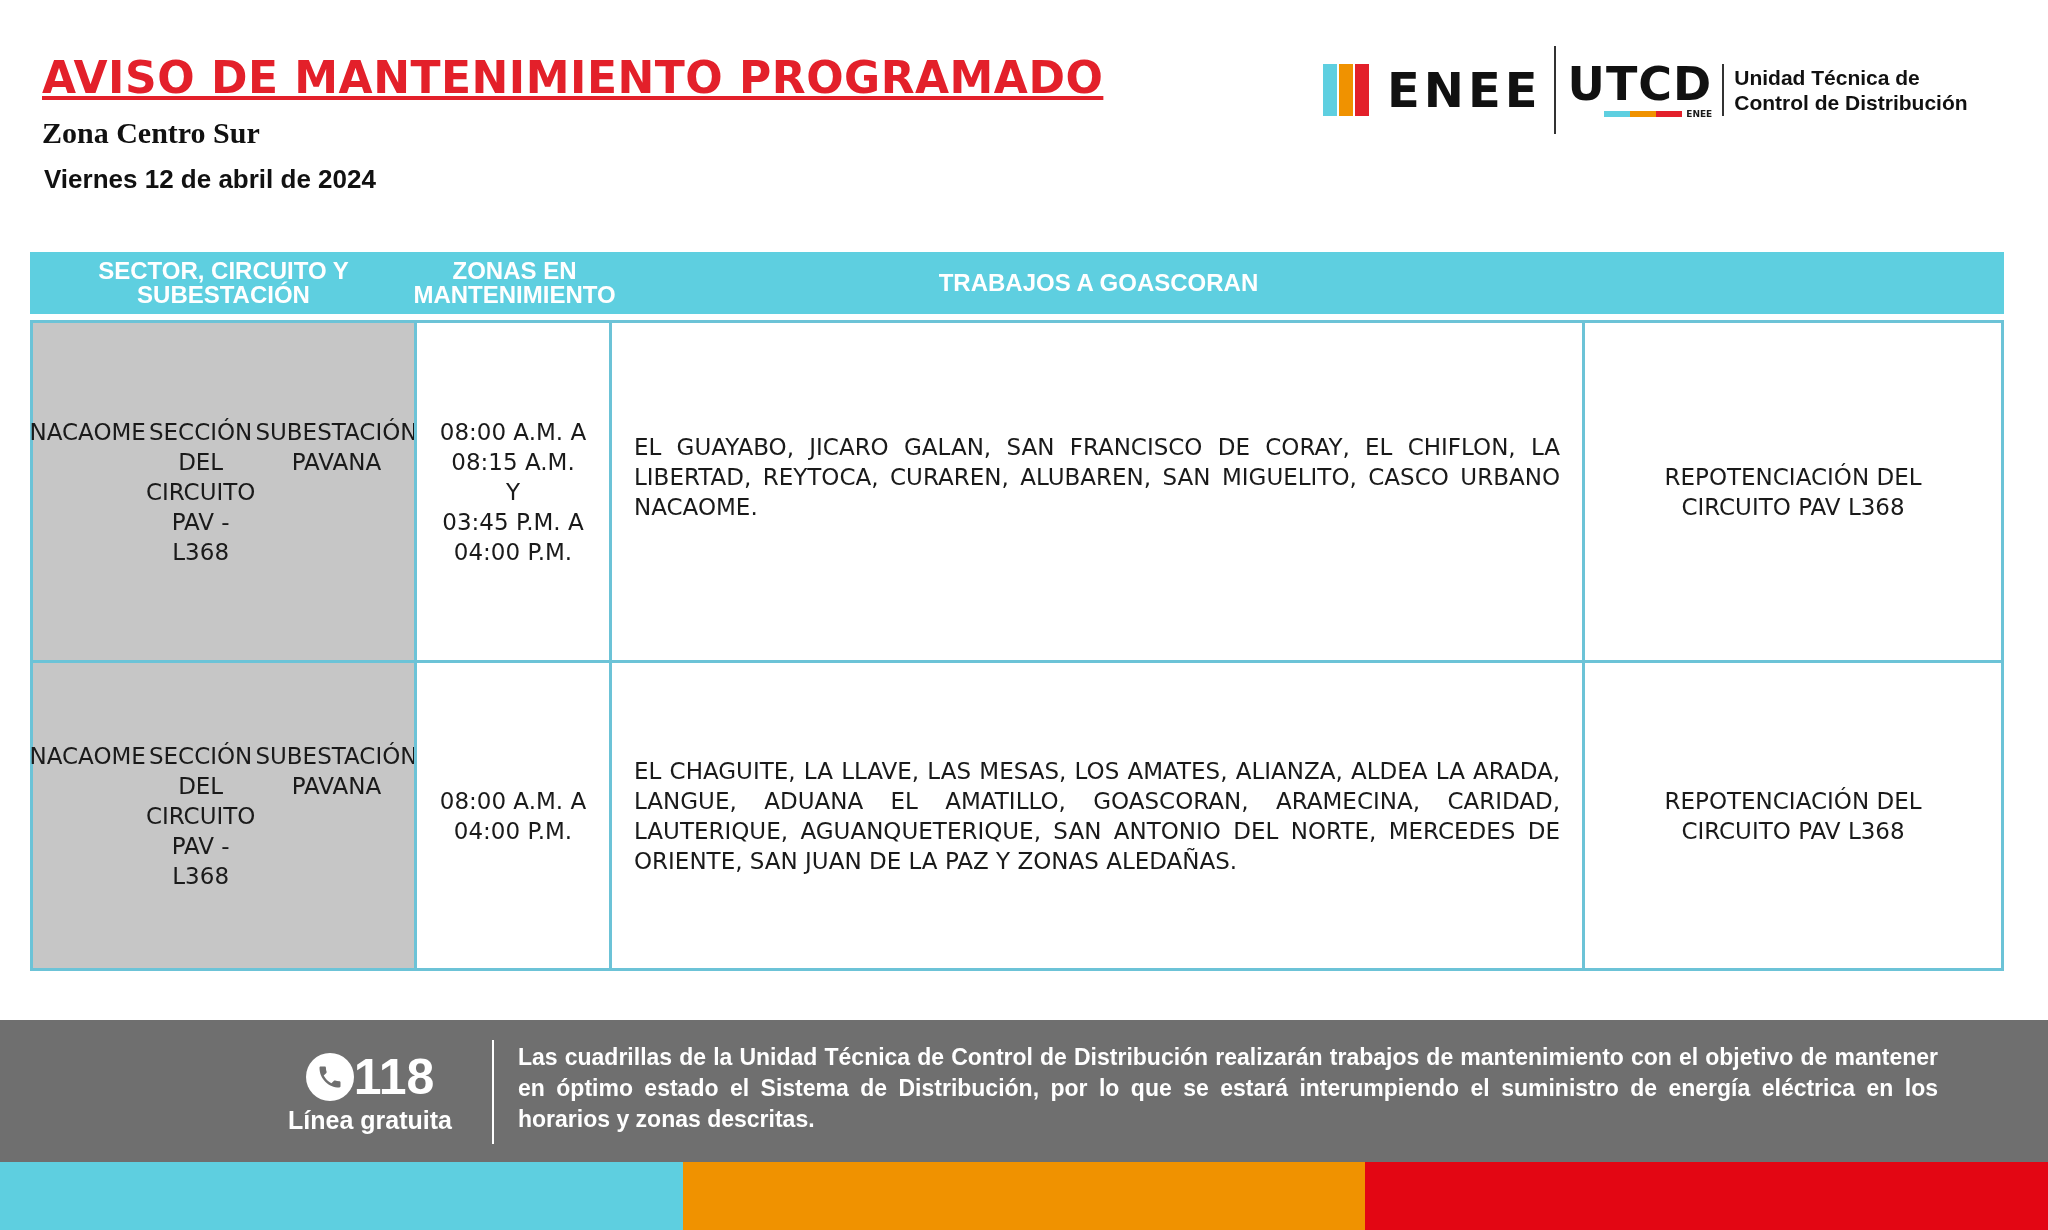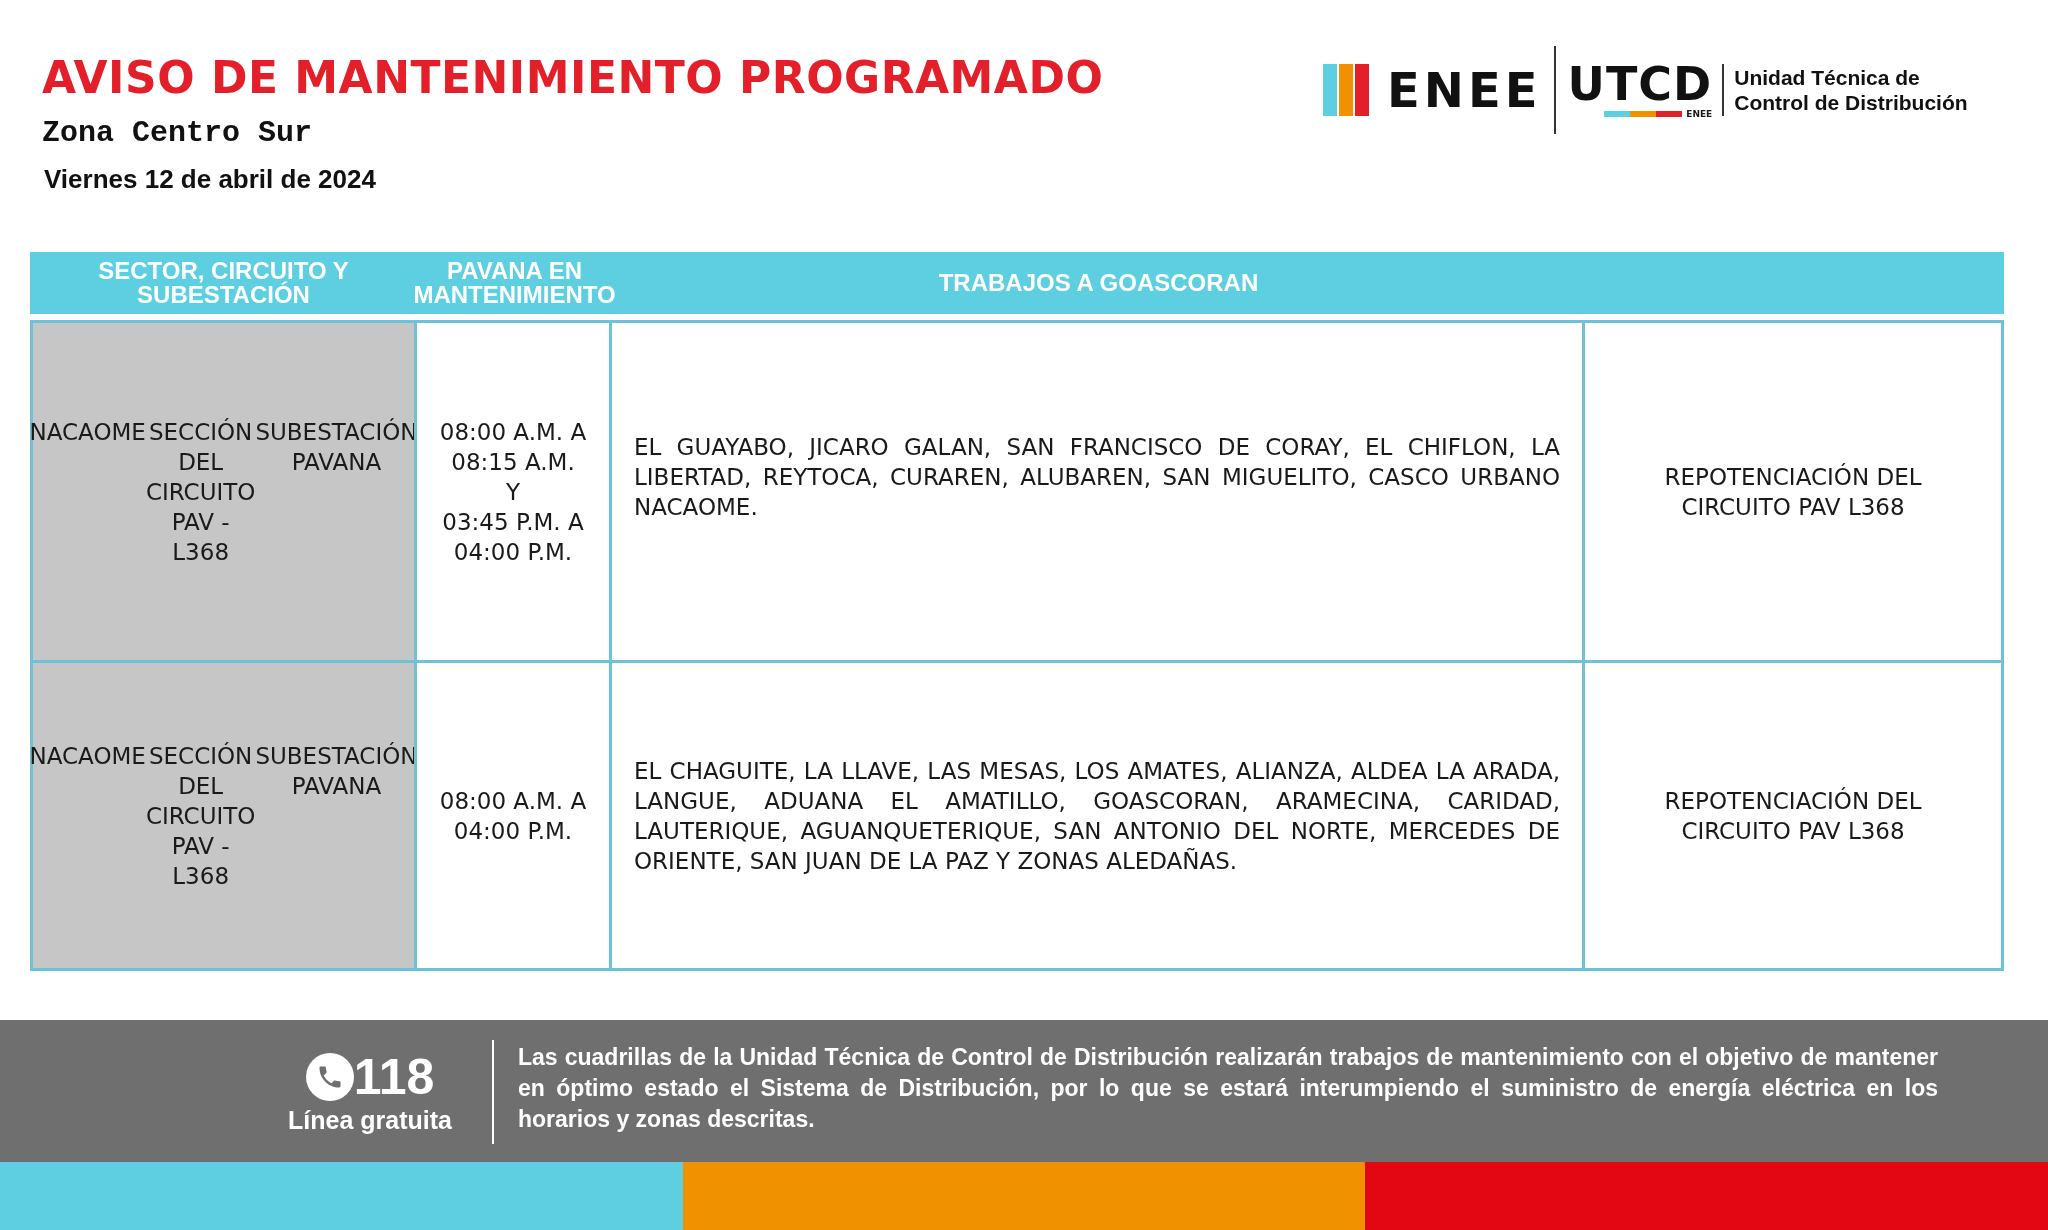--- a/index.html
+++ b/index.html
@@ -1,20 +1,20 @@
 <!DOCTYPE html>
 <html><head>
 <meta charset="utf-8">
 <style>
   * { box-sizing: border-box; margin: 0; padding: 0; }
   html, body { width: 2048px; height: 1230px; background: #ffffff; overflow: hidden; }
   body { position: relative; font-family: "Liberation Sans", sans-serif; color: #1a1a1a; }
 
-  .title { position: absolute; left: 42px; top: 52px; font-family: "DejaVu Sans", sans-serif; font-weight: bold; font-size: 44px; letter-spacing: 0.5px; color: #e3202a; }
-  .zone { position: absolute; left: 42px; top: 116px; font-family: Liberation Mono, monospace; font-weight: bold; font-size: 30px; color: #111; }
+  .title { position: absolute; left: 42px; top: 52px; font-family: "DejaVu Sans", sans-serif; font-weight: bold; font-size: 44px; letter-spacing: 0.5px; color: #e3202a; text-decoration: underline; }
+  .zone { position: absolute; left: 42px; top: 116px; font-family: Liberation Serif, serif; font-weight: bold; font-size: 30px; color: #111; }
   .date { position: absolute; left: 44px; top: 164px; font-family: "Liberation Sans", sans-serif; font-weight: bold; font-size: 26px; color: #111; }
 
   .logo { position: absolute; left: 1295px; top: 45px; height: 90px; display: flex; align-items: center; padding-left: 28px; }
   .logo-mark { display: flex; gap: 2px; height: 52px; }
   .logo-mark span { width: 14px; height: 52px; display: block; }
   .logo-enee { font-family: "DejaVu Sans", sans-serif; font-weight: bold; font-size: 48px; letter-spacing: 4px; margin-left: 18px; color: #111; }
   .logo-sep { width: 2px; height: 88px; background: #333; margin: 0 12px; }
   .utcd { display: flex; flex-direction: column; align-items: flex-end; }
   .utcd-text { font-family: "DejaVu Sans", sans-serif; font-weight: bold; font-size: 46px; line-height: 46px; color: #111; letter-spacing: 1px; }
   .utcd-bar { display: flex; align-items: center; margin-top: 2px; }
@@ -76,21 +76,21 @@
   <div class="logo-sep2"></div>
   <div class="logo-desc">
     <div>Unidad Técnica de</div>
     <div>Control de Distribución</div>
   </div>
 </div>
 
 <div class="table">
   <div class="thead">
     <div style="padding:0 56px">SECTOR, CIRCUITO Y SUBESTACIÓN</div>
-    <div>PAVANA EN MANTENIMIENTO</div>
+    <div>ZONAS EN MANTENIMIENTO</div>
     <div>TRABAJOS A GOASCORAN</div>
   </div>
 
   <div class="trow row1">
     <div class="cell gray">
       <div class="stack">
         <p>NACAOME</p>
         <p>SECCIÓN DEL CIRCUITO
 PAV - L368</p>
         <p>SUBESTACIÓN

